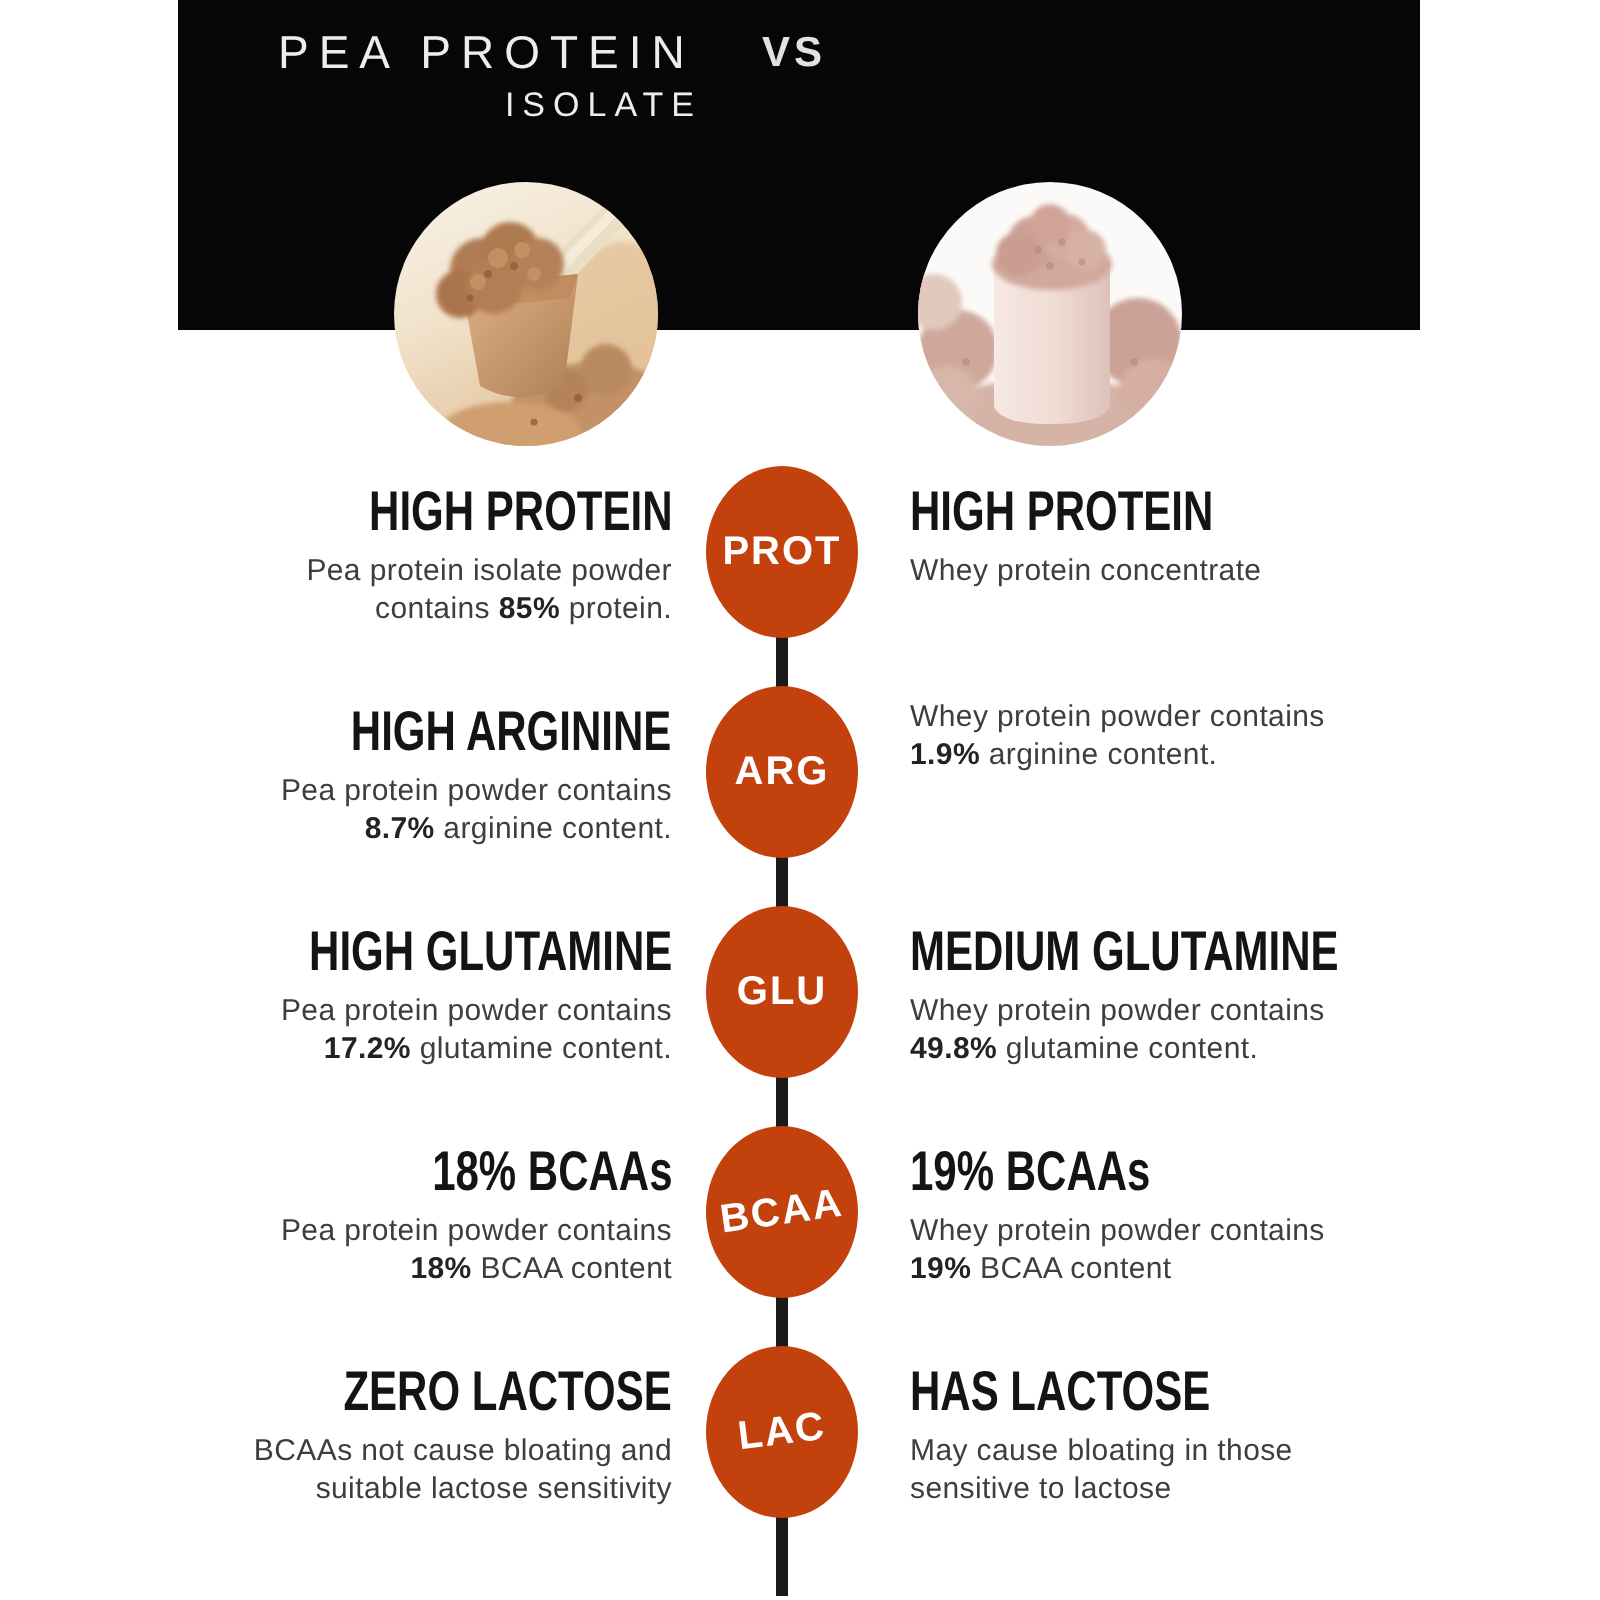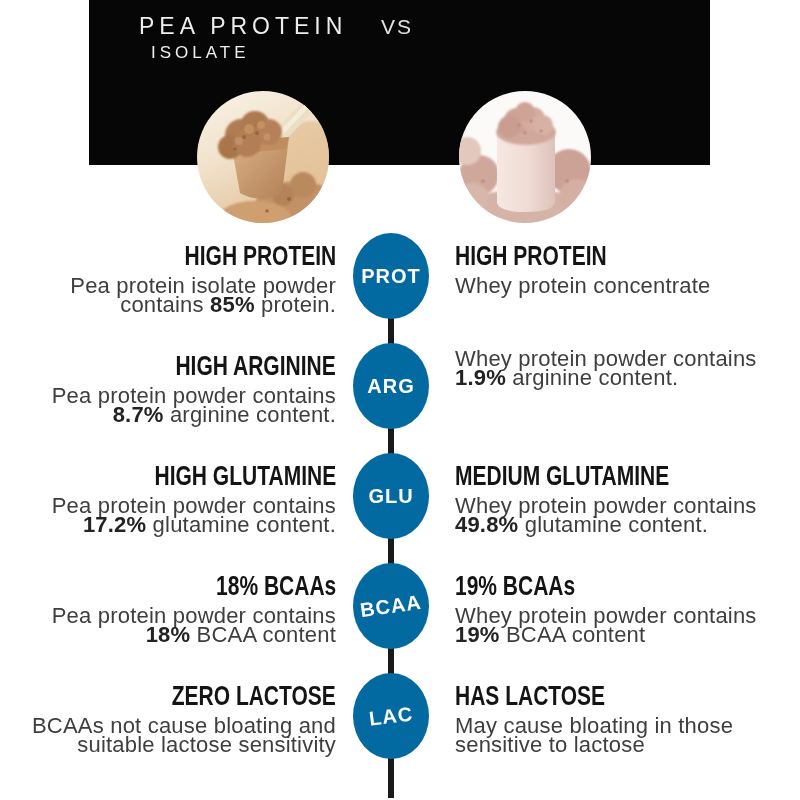--- a/index.html
+++ b/index.html
@@ -7,28 +7,28 @@
     position:relative; width:800px; height:800px; background:#ffffff;
     font-family:"Liberation Sans", sans-serif; overflow:hidden;
   }
 
   
   .header {
     position:absolute; left:89px; top:0; width:621px; height:165px;
     background:#060606;
   }
   .title-block { position:absolute; color:#ededed; }
-  .tb-left  { left:50px; top:13px; width:200px; text-align:left; }
+  .tb-left  { left:50px; top:13px; width:200px; text-align:right; }
   .tb-right { left:361px; top:13px; text-align:left; }
   .title-line1 { font-size:23px; letter-spacing:5px; line-height:26px; font-weight:400; white-space:nowrap; }
   .title-line2 { font-size:17px; letter-spacing:4px; line-height:19px; margin-top:4px; font-weight:400; white-space:nowrap; }
   .tb-left .title-line2 { transform:translateX(12px); }
   .vs {
     position:absolute; left:288px; top:15px; width:40px; text-align:center;
-    font-size:21px; letter-spacing:2px; color:#e2e2e2; font-weight:400;
+    font-size:21px; letter-spacing:2px; color:#e2e2e2; font-weight:700;
   }
 
   
   .photo {
     position:absolute; top:91px; width:132px; height:132px;
     border-radius:50%; overflow:hidden;
   }
   .photo-left  { left:197px; }
   .photo-right { left:459px; }
   .photo svg { display:block; }
@@ -46,27 +46,27 @@
   .cell.left  { text-align:right; }
   .cell.right { text-align:left; padding-left:9px; }
   .row-heading { margin-top:9px; height:28px; white-space:nowrap; }
   .hcond {
     display:inline-block; font-size:28px; font-weight:700; color:#141414;
     line-height:28px; letter-spacing:0; transform:scaleX(0.75); white-space:nowrap;
   }
   .cell.left  .hcond { transform-origin:100% 50%; }
   .cell.right .hcond { transform-origin:0 50%; }
   .row-body {
-    margin-top:7px; font-size:22px; line-height:18.5px; color:#3e3e3e;
+    margin-top:7px; font-size:15px; line-height:18.5px; color:#3e3e3e;
     letter-spacing:0.2px;
   }
   .row-body .b { font-weight:700; color:#232323; }
   .cell.center { position:relative; }
   .node {
-    width:76px; height:86px; border-radius:50%; background:#0369a1;
+    width:76px; height:86px; border-radius:50%; background:#c2410c;
     margin:0 auto; display:flex; align-items:center; justify-content:center;
   }
   .node-label { color:#ffffff; font-size:20px; font-weight:700; letter-spacing:1px; }
 </style>
 </head>
 <body>
 
 <div class="canvas">
 
   <div class="header">

